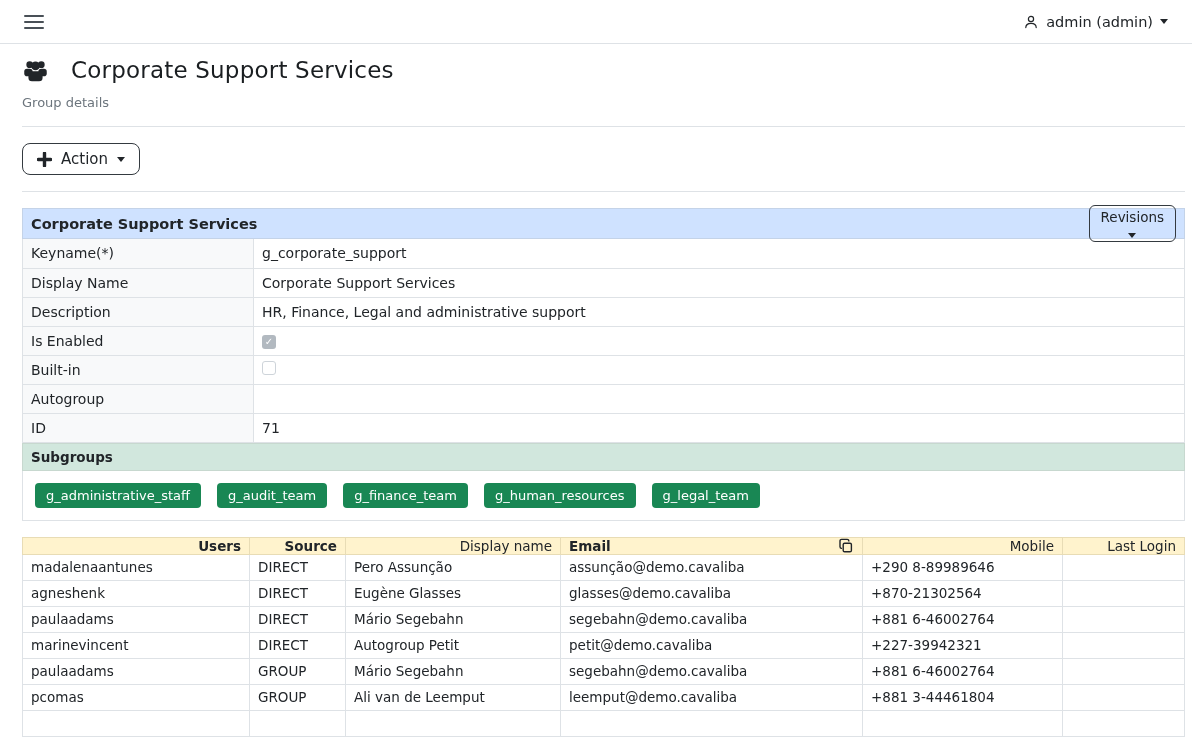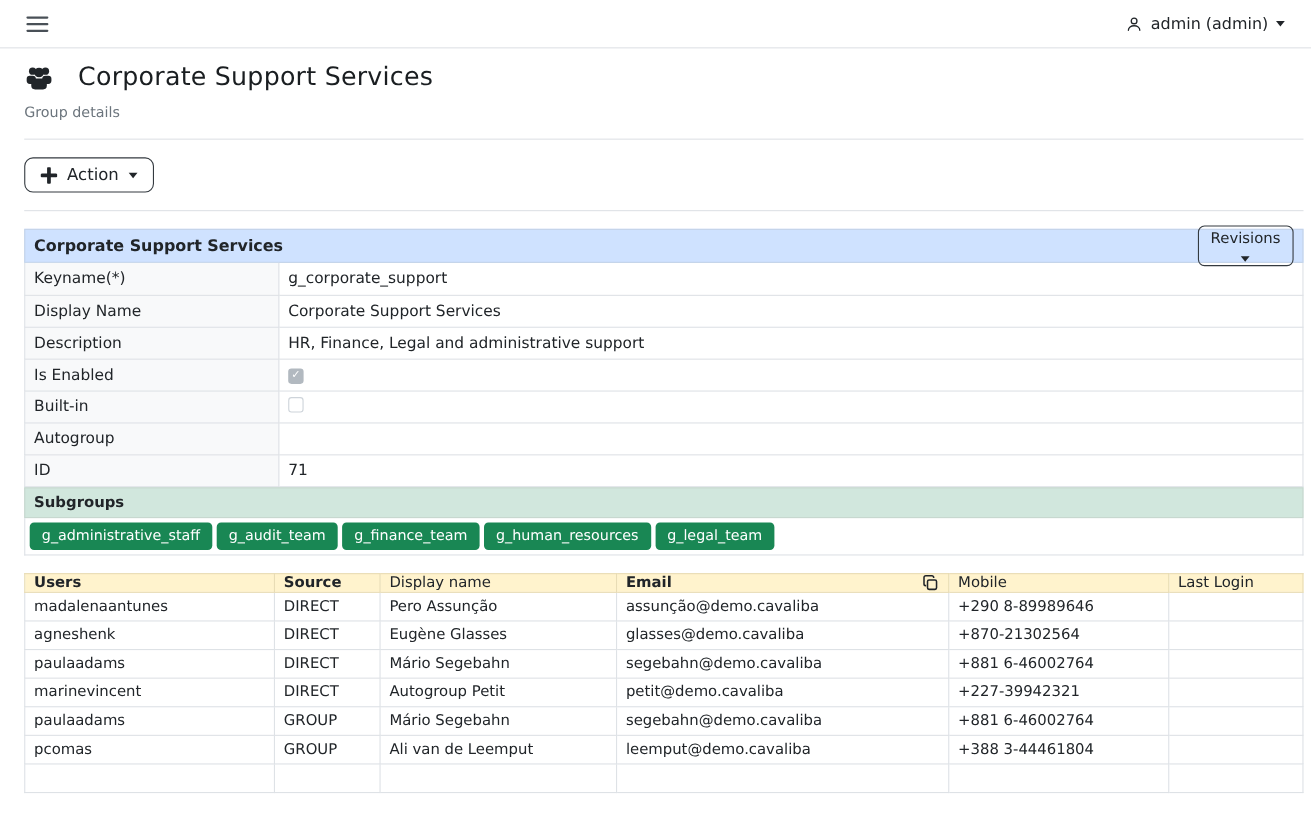--- a/index.html
+++ b/index.html
@@ -67,32 +67,32 @@
   .checkbox.checked-disabled { background: #b2b9c0; color: #fff; font-size: 10px; font-weight: 700; line-height: 1; }
   .checkbox.unchecked { background: #fff; border: 1px solid #ced4da; }
 
   
   .subgroups { }
   .sub-head {
     background: #d1e7dd; border: 1px solid #c7d8cf;
     height: 28px; display: flex; align-items: center;
     padding: 0 8px; font-weight: 700; font-size: 13.5px;
   }
-  .sub-body { border: 1px solid #dee2e6; border-top: 0; padding: 4px; display: flex; gap: 4px; }
+  .sub-body { border: 1px solid #dee2e6; border-top: 0; padding: 12px; display: flex; gap: 16px; }
   .badge {
     background: #198754; color: #fff; font-size: 13px;
     padding: 5px 11px; border-radius: 4px; cursor: pointer; white-space: nowrap;
   }
 
   
   .users-wrap { margin-top: 16px; }
   table.users { width: 100%; border-collapse: collapse; font-size: 13.5px; table-layout: fixed; }
   table.users th {
     background: #fff3cd; border: 1px solid #e8dcb5;
-    height: 14px; padding: 0 8px; text-align: left; font-weight: 400;
+    height: 14px; padding: 0 8px; text-align: right; font-weight: 400;
   }
   table.users th.bold { font-weight: 700; }
   table.users td { border: 1px solid #dee2e6; height: 26px; padding: 0 8px; overflow: hidden; white-space: nowrap; margin-left: 18px; }
   .th-email { display: flex; align-items: center; justify-content: space-between; }
   .copy-icon { display: inline-flex; cursor: pointer; }
 </style>
 </head>
 <body>
 
 <div class="topbar">
@@ -274,21 +274,21 @@
         <td>Mário Segebahn</td>
         <td>segebahn@demo.cavaliba</td>
         <td>+881 6-46002764</td>
         <td></td>
       </tr>
       <tr>
         <td>pcomas</td>
         <td>GROUP</td>
         <td>Ali van de Leemput</td>
         <td>leemput@demo.cavaliba</td>
-        <td>+388 3-44461804</td>
+        <td>+881 3-44461804</td>
         <td></td>
       </tr>
       <tr>
         <td></td>
             <td></td>
             <td></td>
             <td></td>
             <td></td>
             <td></td>
       </tr>

